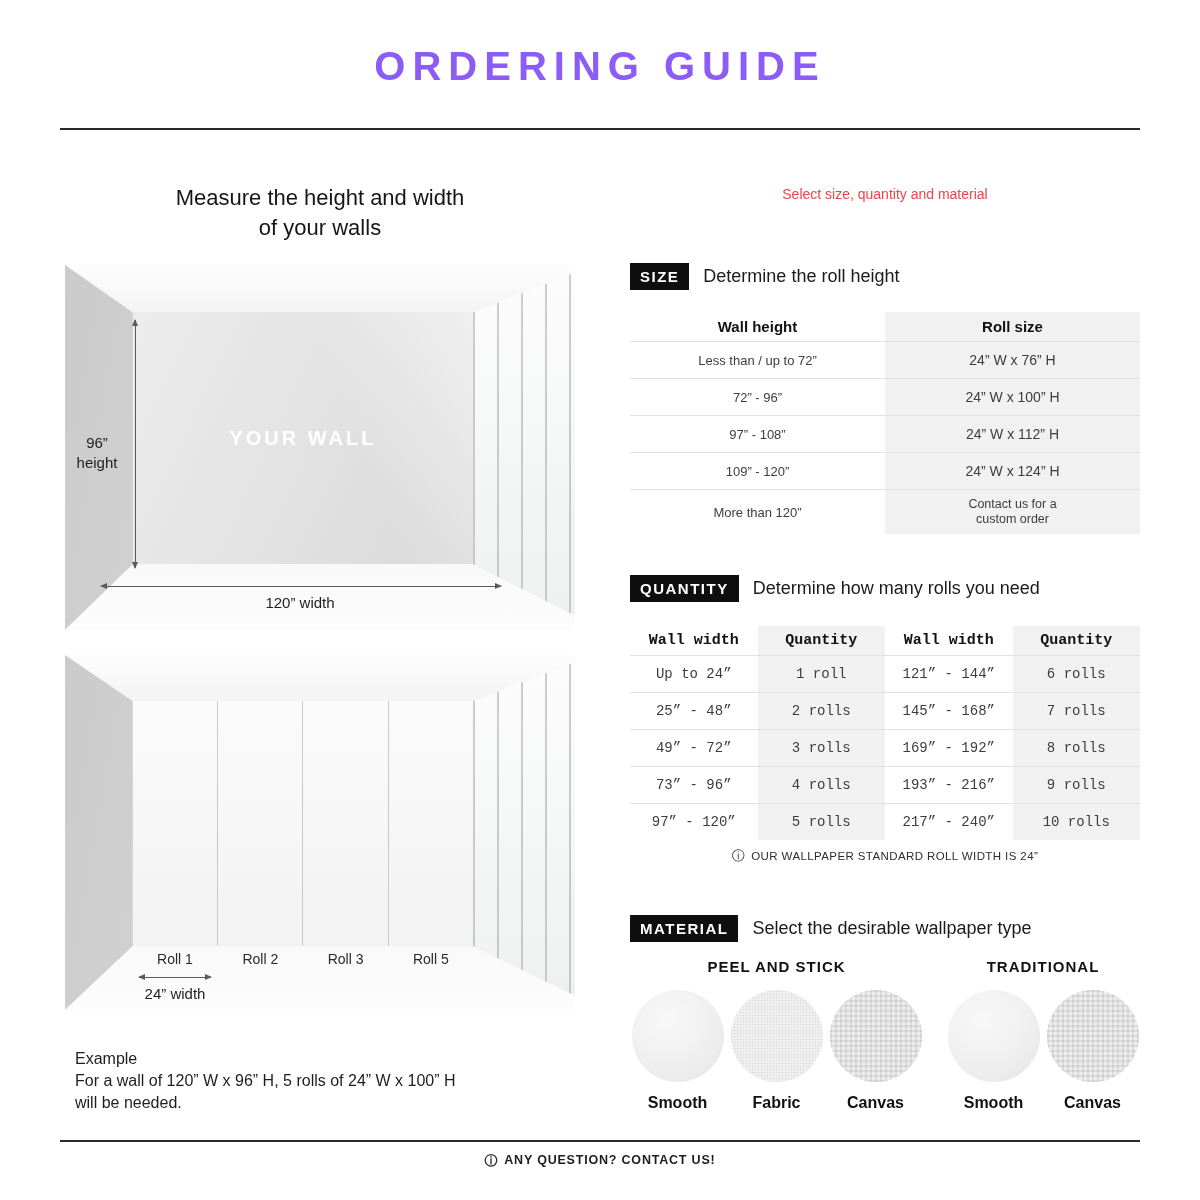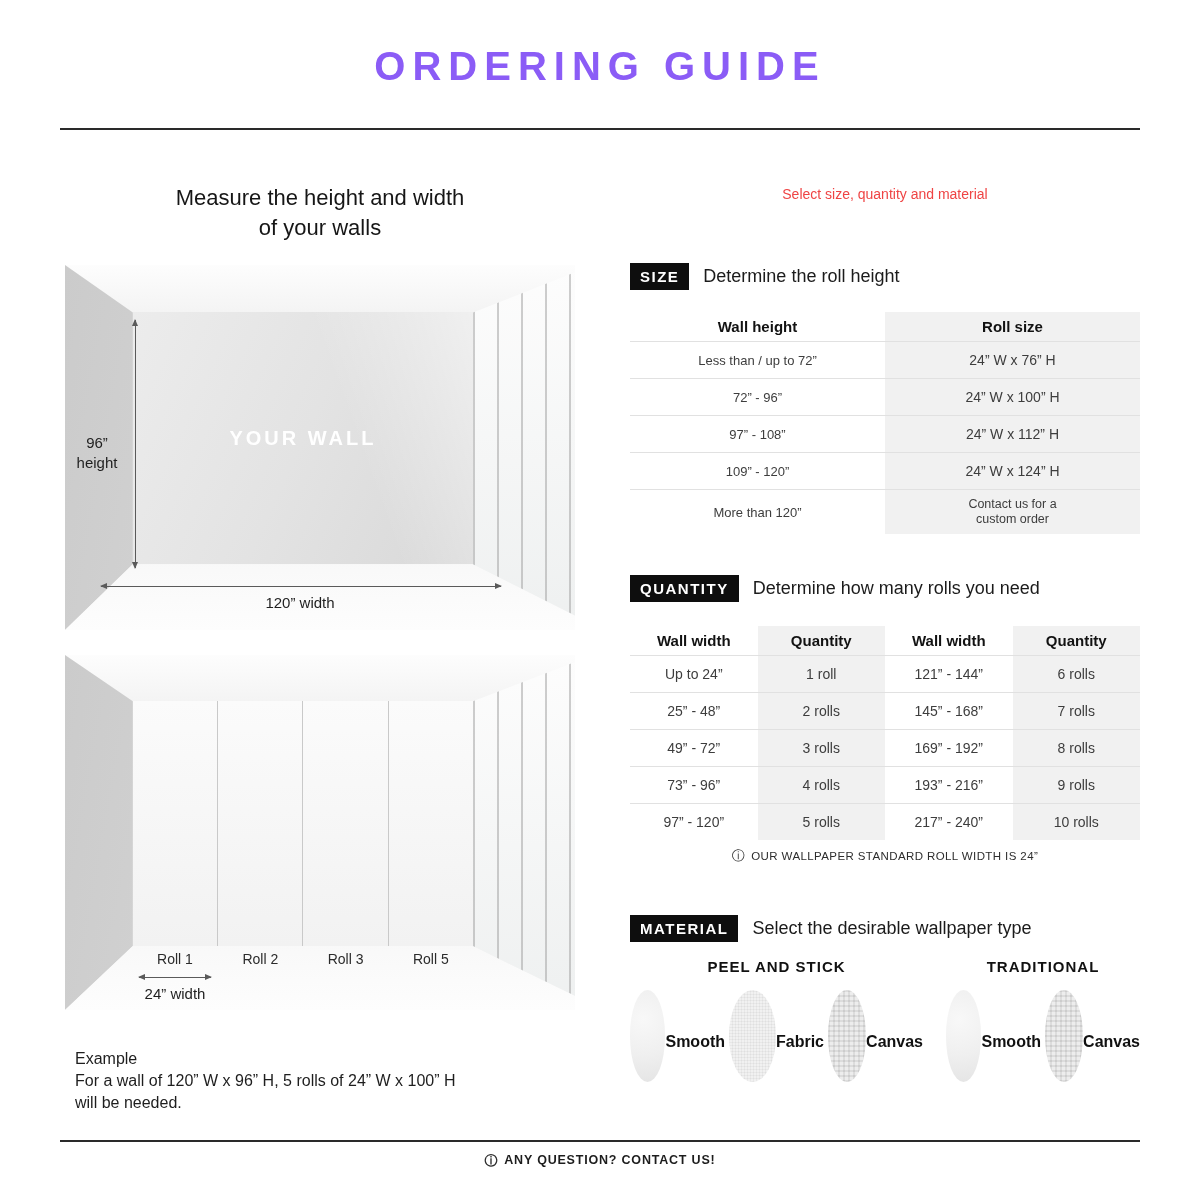--- a/index.html
+++ b/index.html
@@ -87,33 +87,33 @@
   .qty-table { top:626px; }
   .t-row { display:flex; align-items:stretch; }
   .t-row + .t-row { border-top:1px solid #e1e1e1; }
   .t-row .c { display:flex; align-items:center; justify-content:center; text-align:center;
               color:#3d3d3d; white-space:pre-line; }
   .t-row .gray { background:#f1f1f1; }
   .t-row.head .c { font-weight:bold; font-size:15px; color:#121212; padding:6px 4px; }
   .size-table .c { width:50%; padding:10px 6px; font-size:14px; }
   .size-table .c.wh { font-size:13px; }
   .size-table .c.custom { font-size:12.5px; line-height:15px; padding:7px 0; }
-  .qty-table .c { width:25%; padding:10px 4px; font-size:14px; }
+  .qty-table .c { width:25%; padding:10px 4px; font-size:14px;font-family:Liberation Mono, monospace; }
 
   .roll-note { position:absolute; top:849px; left:630px; width:510px; display:flex;
                justify-content:center; align-items:center; gap:6px;
                font-size:11.5px; letter-spacing:0.4px; color:#2d2d2d; }
   .info-icon { font-size:13px; line-height:1; color:#2d2d2d; }
 
   .material-groups { position:absolute; top:958px; left:630px; width:510px;
                      display:flex; justify-content:space-between; }
   .mat-group { display:flex; flex-direction:column; align-items:center; }
   .mat-title { font-weight:bold; font-size:15px; letter-spacing:1px; color:#111; margin-bottom:15px; }
   .swatch-row { display:flex; gap:4px; }
-  .swatch { display:flex; align-items:center; width:95px; }
+  .swatch { display:flex; flex-direction:column; align-items:center; width:95px; }
   .circle { width:92px; height:92px; border-radius:50%; }
   .circle.smooth { background:radial-gradient(circle at 38% 32%, #f8f8f8 0%, #efefef 55%, #e4e4e4 100%); }
   .circle.fabric { background-color:#f1f1f1;
     background-image:repeating-linear-gradient(0deg, rgba(0,0,0,0.04) 0 1px, transparent 1px 3px),
                      repeating-linear-gradient(90deg, rgba(0,0,0,0.04) 0 1px, transparent 1px 3px); }
   .circle.canvas { background-color:#ededed;
     background-image:repeating-linear-gradient(0deg, rgba(0,0,0,0.07) 0 2px, transparent 2px 5px),
                      repeating-linear-gradient(90deg, rgba(0,0,0,0.07) 0 2px, transparent 2px 5px); }
   .swatch-label { margin-top:12px; font-weight:bold; font-size:16px; color:#111; }
 

